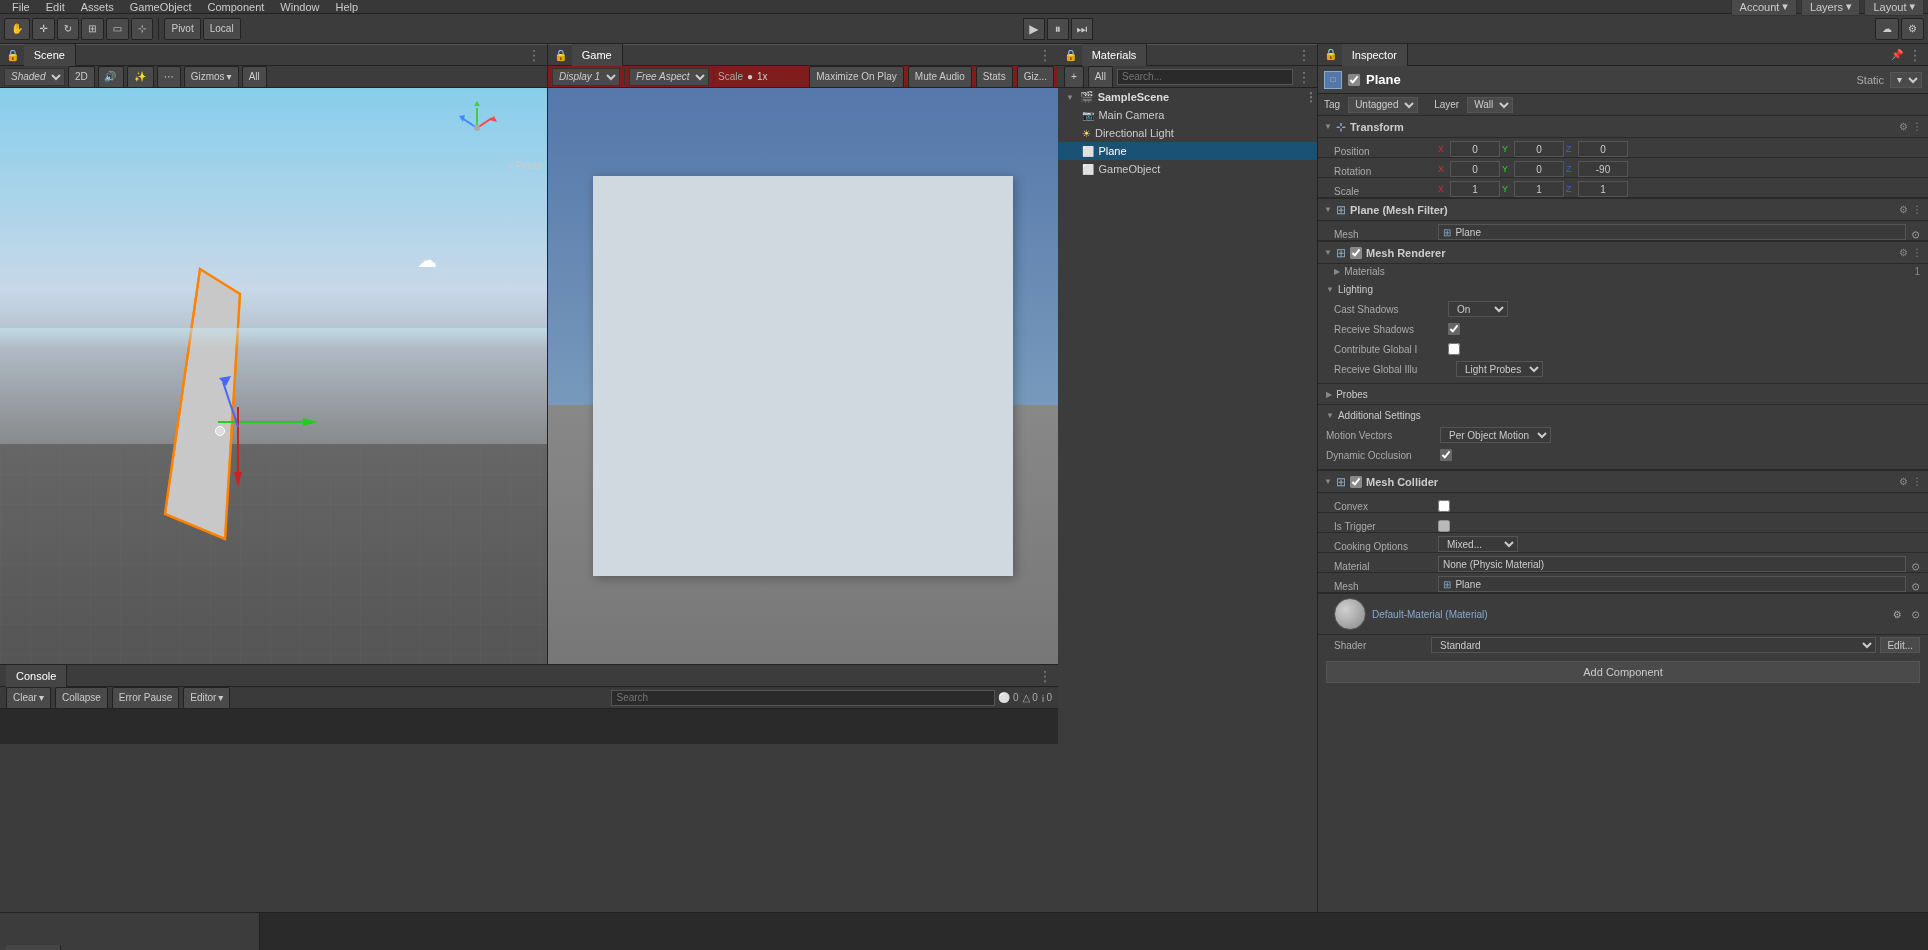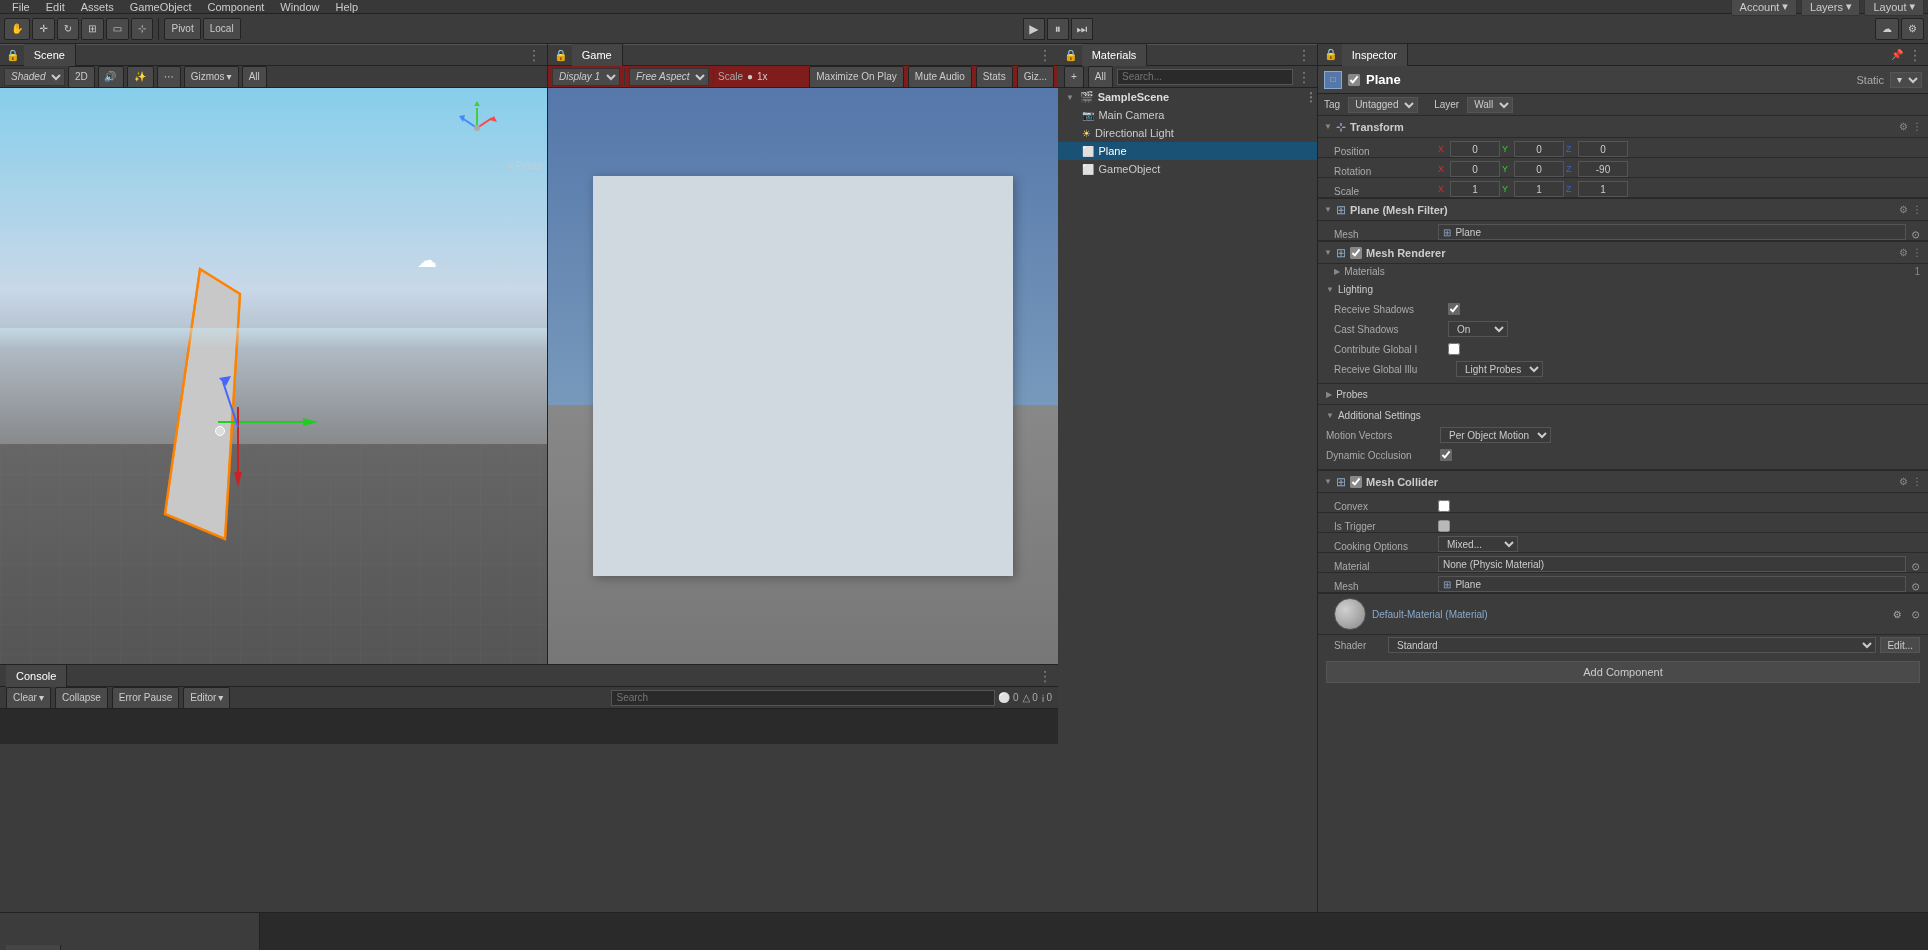--- a/index.html
+++ b/index.html
@@ -421,20 +421,21 @@
     }
     .shader-label { color: #aaa; font-size: 10px; min-width: 50px; }
     .shader-value {
       background: #3a3a3a;
       border: 1px solid #555;
       color: #ccc;
       height: 16px;
       padding: 0 4px;
       font-size: 10px;
       flex: 1;
+      margin-left: 43px;
     }
     .edit-btn {
       background: #4a4a4a;
       border: 1px solid #555;
       color: #ccc;
       height: 16px;
       padding: 0 6px;
       font-size: 10px;
       cursor: pointer;
     }
@@ -948,29 +949,29 @@
             <span class="materials-count">1</span>
           </div>
 
           <div style="padding:0 8px 0 8px; border-bottom:1px solid #2a2a2a;">
             <div style="height:20px;display:flex;align-items:center;gap:4px;cursor:pointer;">
               <span class="section-expand">▼</span>
               <span style="font-size:10px;color:#ccc;">Lighting</span>
             </div>
 
             <div class="lighting-row">
-              <span class="lighting-label">Receive Shadows</span>
-              <input type="checkbox" class="checkbox-inline" checked="" style="">
-            </div>
-
-            <div class="lighting-row">
               <span class="lighting-label">Cast Shadows</span>
               <select class="on-value">
                 <option>On</option>
               </select>
+            </div>
+
+            <div class="lighting-row">
+              <span class="lighting-label">Receive Shadows</span>
+              <input type="checkbox" class="checkbox-inline" checked="" style="">
             </div>
 
             <div class="lighting-row">
               <span class="lighting-label">Contribute Global I</span>
               <input type="checkbox" class="checkbox-inline" style="">
             </div>
 
             <div class="lighting-row" style="margin-bottom:4px;gap:12px;">
               <span class="lighting-label">Receive Global Illu</span>
               <select class="on-value">

